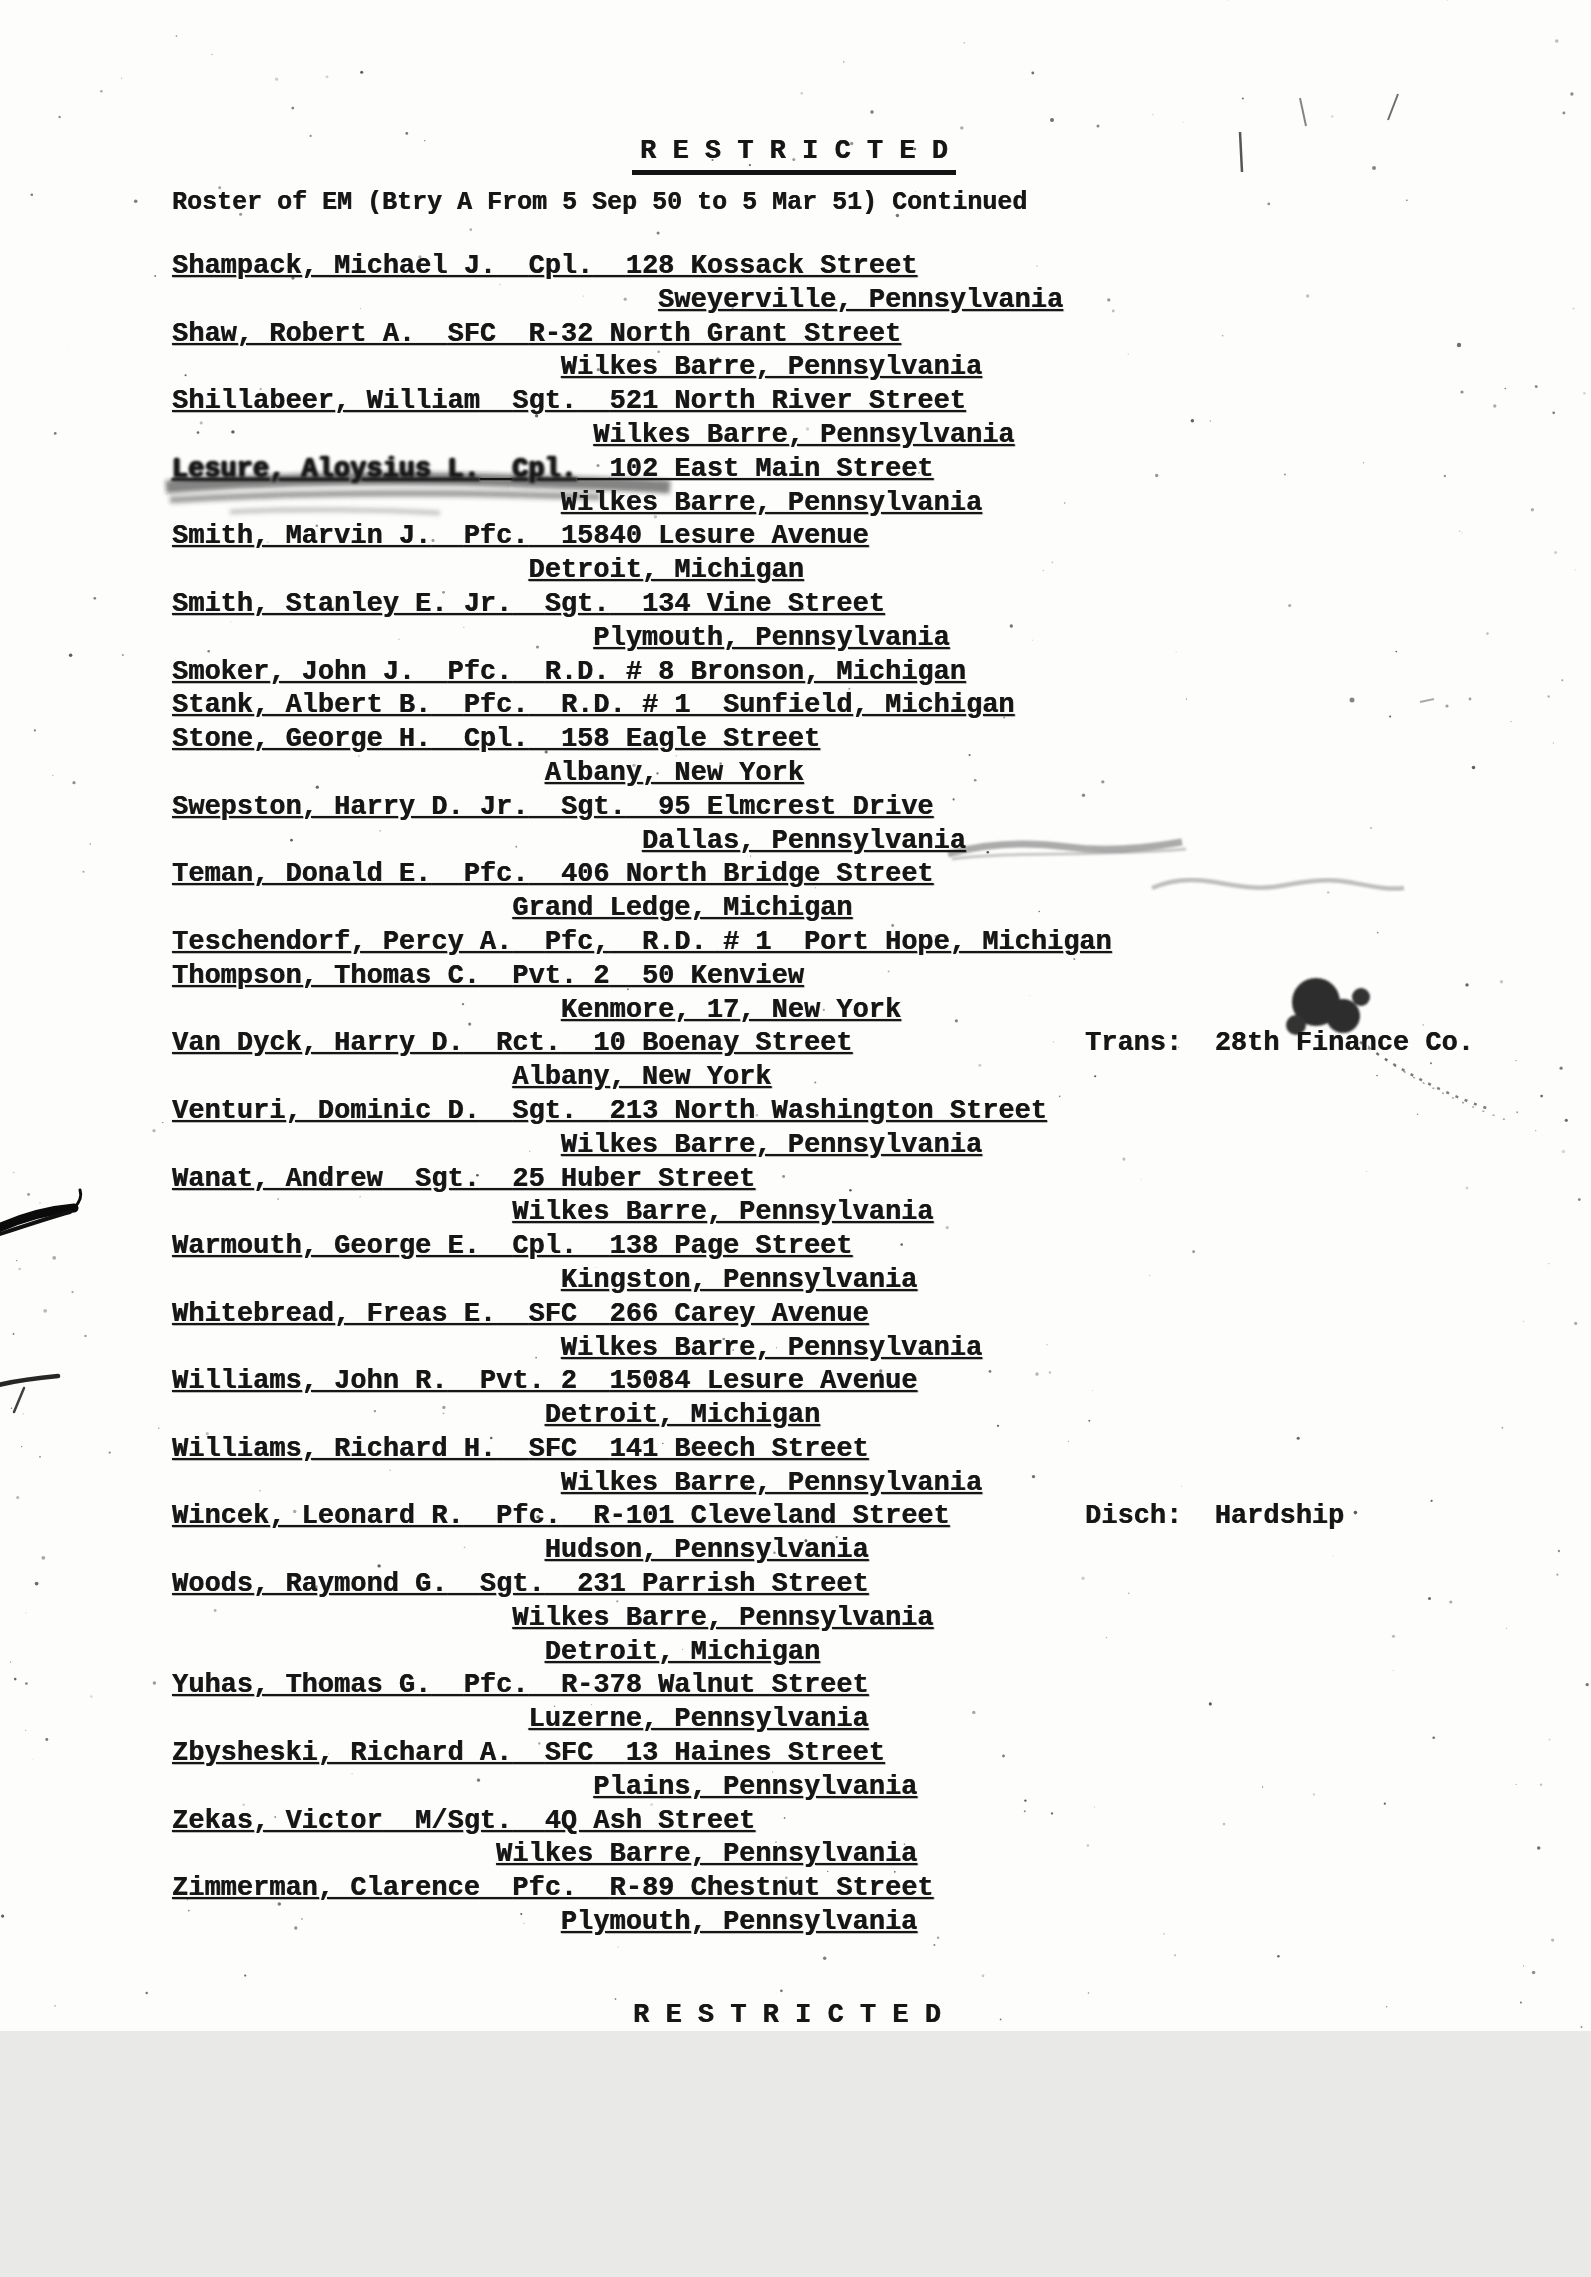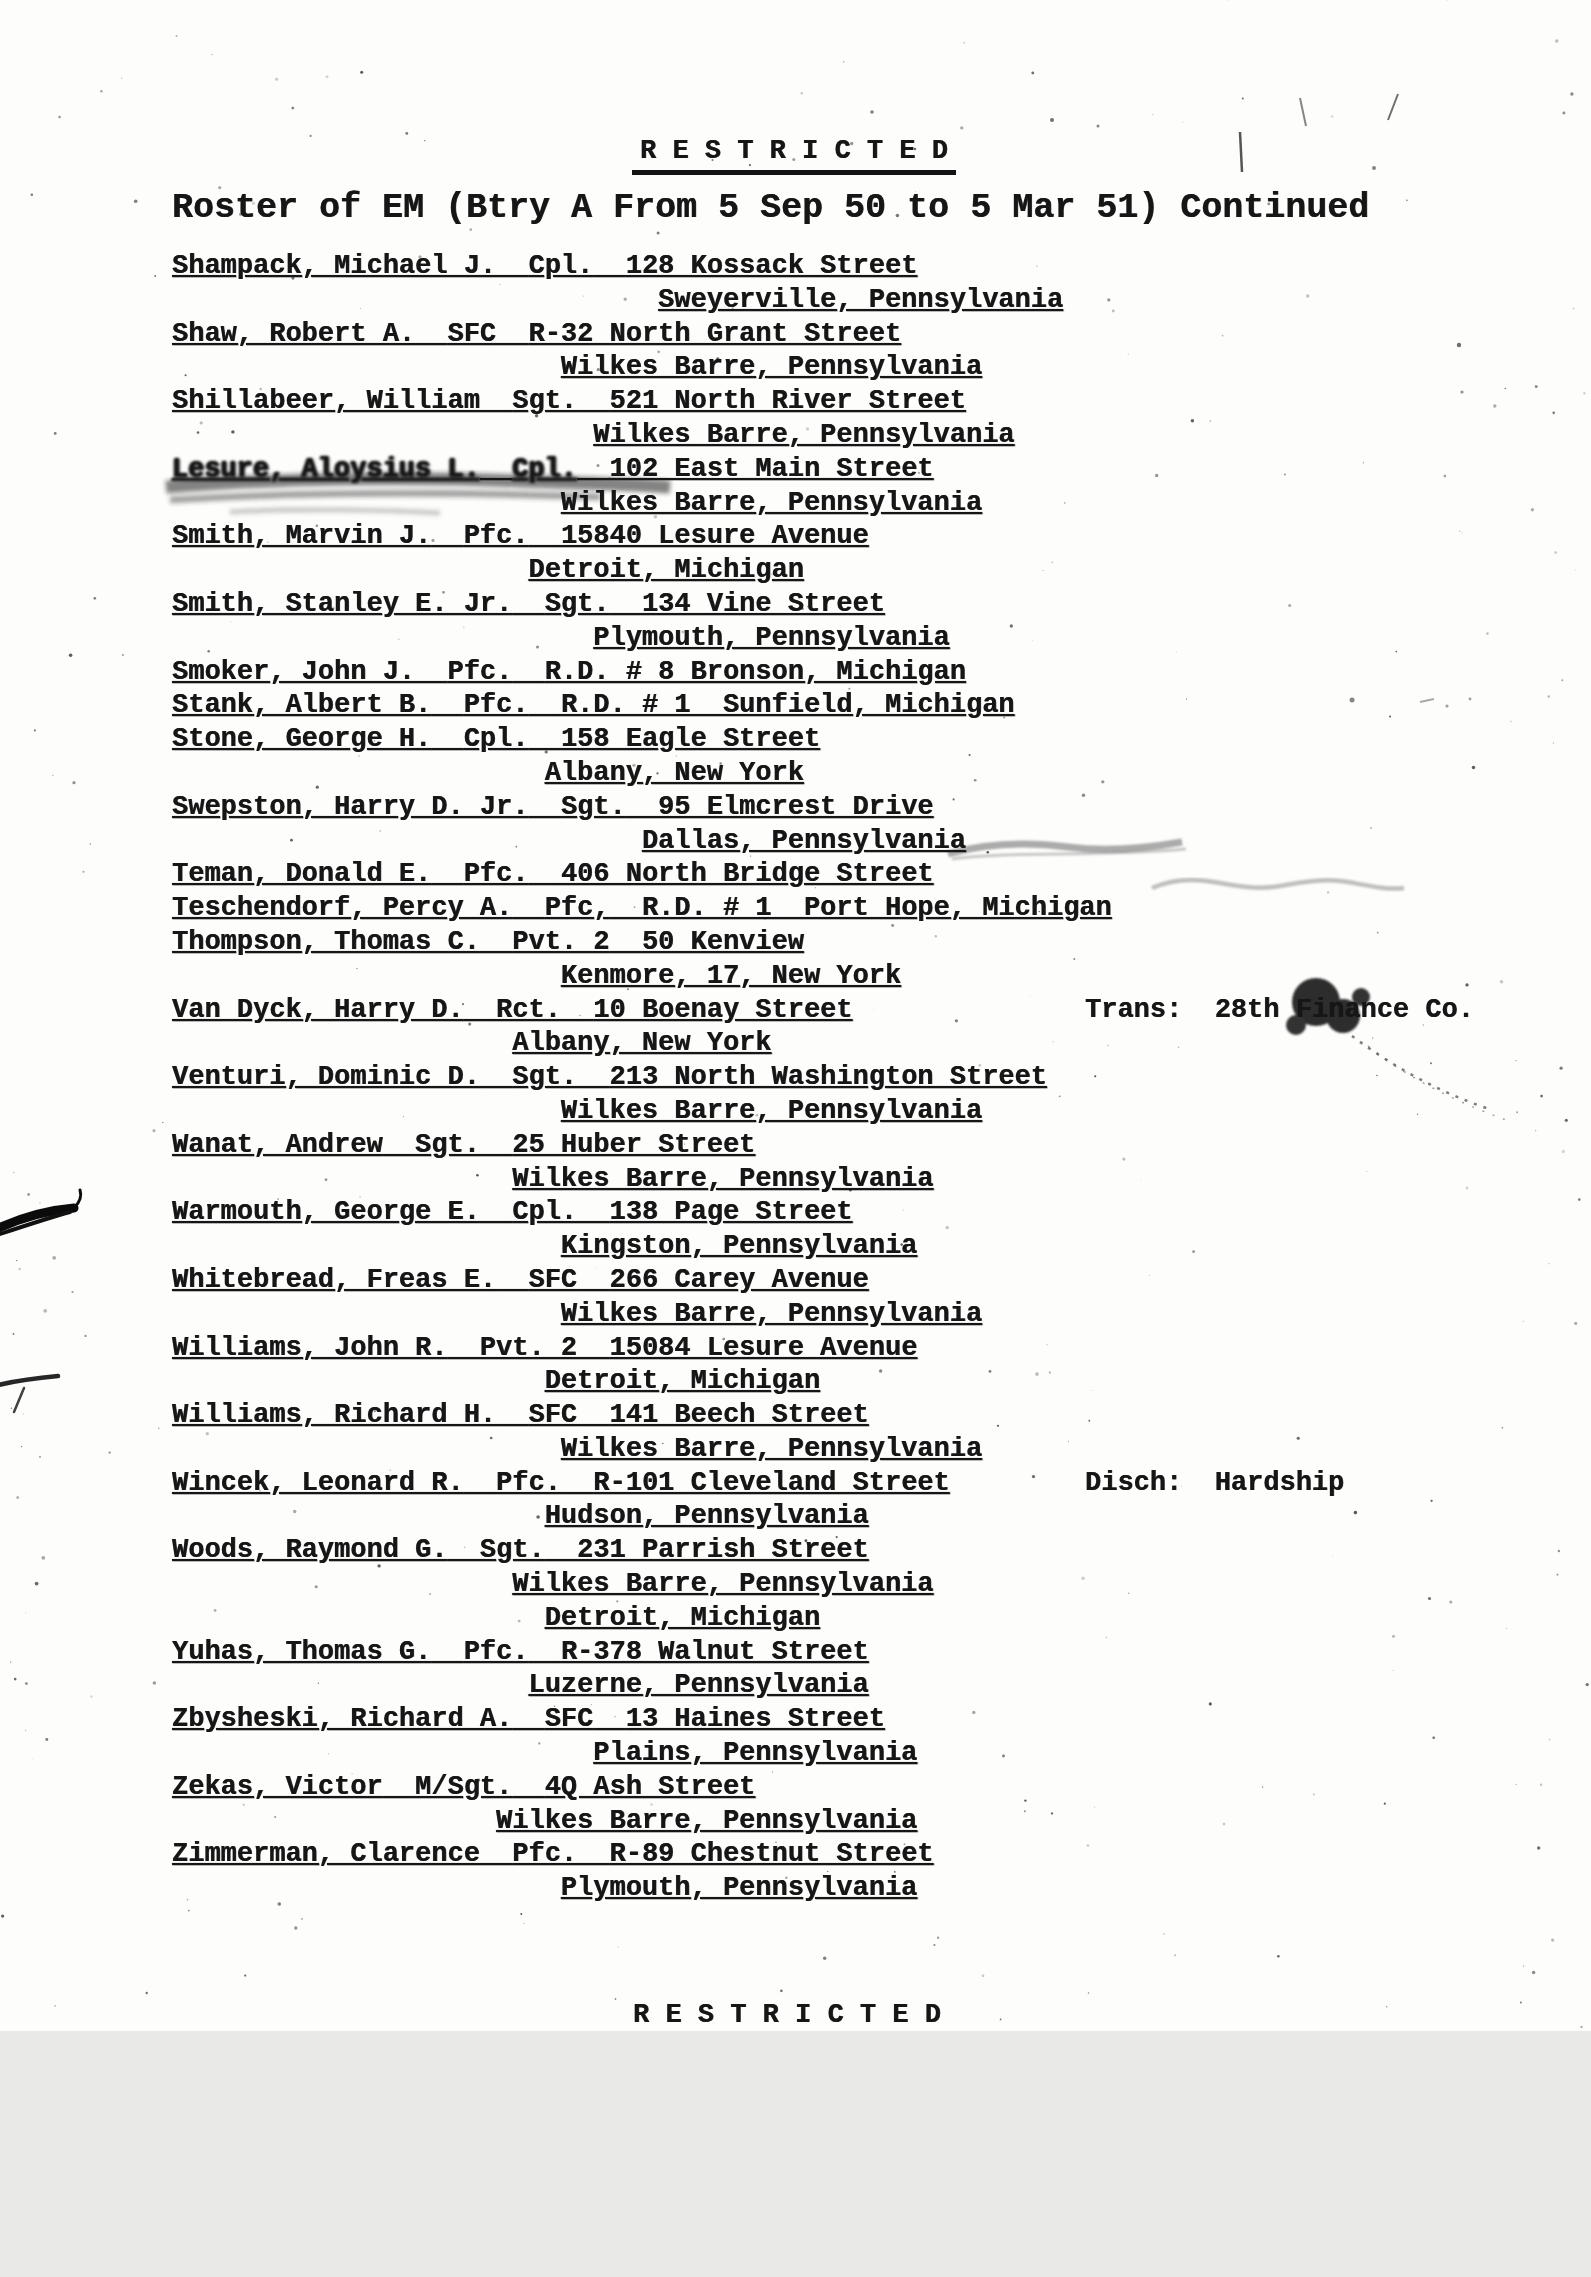--- a/index.html
+++ b/index.html
@@ -10,21 +10,21 @@
     font-family:"Liberation Mono","DejaVu Sans Mono",monospace;
     font-weight:700; color:var(--ink);
   }
   .ink{ text-shadow:0.5px 0.4px 0.6px rgba(10,10,10,0.7), -0.2px -0.2px 0.4px rgba(20,20,20,0.35); }
   .classification{
     position:absolute; font-size:27px; line-height:30px; white-space:pre;
     border-bottom:5px solid #131313; padding:0 8px 4px 8px;
   }
   .classification.top{ left:632px; top:136px; }
   .classification.bottom{ left:625px; top:2000px; }
-  .title{ position:absolute; left:172px; top:188px; font-size:35px; white-space:pre; }
+  .title{ position:absolute; left:172px; top:188px; font-size:25px; white-space:pre; }
   .roster{ position:absolute; left:172px; top:250px; font-size:27px;text-decoration:underline; }
   .line{ white-space:pre; line-height:33.8px; position:relative; }
   .note{ position:absolute; left:913px; top:0; white-space:pre; }
   .smudged .s-name, .smudged .s-rank{
     filter:blur(0.9px);
     text-shadow:0 0 1.6px #1a1a1a, 1px 1px 2px #2b2b2b, -1px 1px 1.5px #333;
   }
   svg.artifacts{ position:absolute; left:0; top:0; pointer-events:none; }
 </style>
 </head>
@@ -593,20 +593,21 @@
       <div class="entry">
         <div class="line line1"><span class="s-name">Stone, George H.</span>  <span class="s-rank">Cpl.</span>  <span class="s-addr">158 Eagle Street</span></div>
         <div class="line line2" style="padding-left: 23ch;"><span>Albany, New York</span></div>
       </div>
       <div class="entry">
         <div class="line line1"><span class="s-name">Swepston, Harry D. Jr.</span>  <span class="s-rank">Sgt.</span>  <span class="s-addr">95 Elmcrest Drive</span></div>
         <div class="line line2" style="padding-left: 29ch;"><span>Dallas, Pennsylvania</span></div>
       </div>
       <div class="entry">
         <div class="line line1"><span class="s-name">Teman, Donald E.</span>  <span class="s-rank">Pfc.</span>  <span class="s-addr">406 North Bridge Street</span></div>
+        <div class="line line2" style="padding-left: 21ch;"><span>Grand Ledge, Michigan</span></div>
       </div>
       <div class="entry">
         <div class="line line1"><span class="s-name">Teschendorf, Percy A.</span>  <span class="s-rank">Pfc,</span>  <span class="s-addr">R.D. # 1  Port Hope, Michigan</span></div>
       </div>
       <div class="entry">
         <div class="line line1"><span class="s-name">Thompson, Thomas C.</span>  <span class="s-rank">Pvt. 2</span>  <span class="s-addr">50 Kenview</span></div>
         <div class="line line2" style="padding-left: 24ch;"><span>Kenmore, 17, New York</span></div>
       </div>
       <div class="entry">
         <div class="line line1"><span class="s-name">Van Dyck, Harry D.</span>  <span class="s-rank">Rct.</span>  <span class="s-addr">10 Boenay Street</span><span class="note"><span>Trans:</span>  <span>28th Finance Co.</span></span></div>

